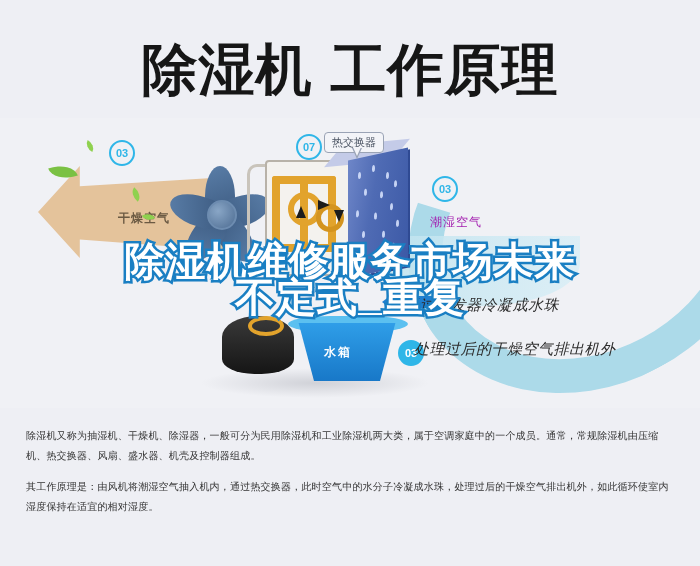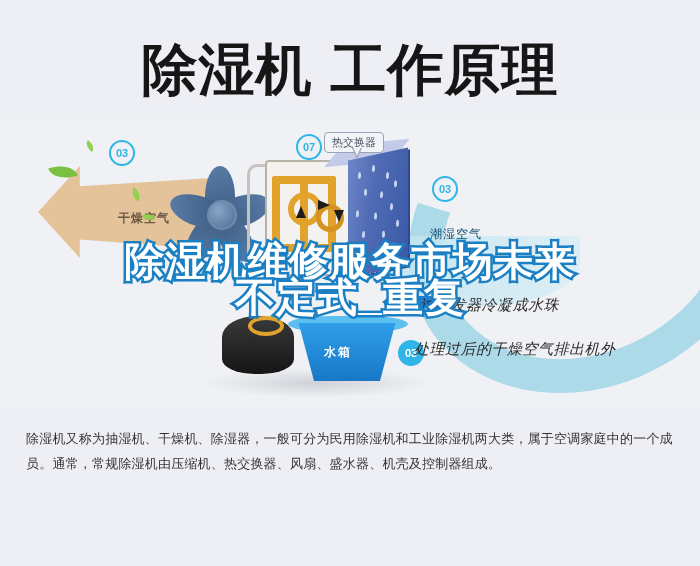--- a/index.html
+++ b/index.html
@@ -198,21 +198,21 @@
   }
   .bubble-tail:after{
     content:"";position:absolute;left:-4px;top:-12px;width:0;height:0;
     border-left:4px solid transparent;border-right:4px solid transparent;
     border-top:9px solid #f3f4f8;
   }
 
   .illus-label{
     position:absolute;font-size:12px;color:#3b4654;letter-spacing:1px;
   }
-  .label-wet{left:430px;top:108px;color:#0c4a6e;}
+  .label-wet{left:430px;top:96px;color:#a21caf;}
 
   
   .step-note{
     position:absolute;font-size:15px;color:#2b2b2b;white-space:nowrap;
     letter-spacing:.5px;
     font-style:italic;
   }
   .note2{left:404px;top:296px;}
   .note3{left:414px;top:340px;}
 
@@ -229,21 +229,21 @@
     letter-spacing:1px;
   }
   .overlay .ol2{margin-top:-2px;font-family:Liberation Mono, monospace;}
 
   
   .bottom{
     position:absolute;left:0;top:408px;width:700px;height:158px;
     background:#eeeff4;padding:18px 26px 0 26px;box-sizing:border-box;
   }
   .para{
-    font-size:13px;color:#333333;line-height:1.95;
+    font-size:10px;color:#333333;line-height:1.95;
     letter-spacing:.2px;margin:0 0 12px 0;
   }
 </style>
 </head>
 <body>
 
 <div class="page">
 
   <div class="title-wrap">
     <div class="title">
@@ -329,15 +329,16 @@
   <div class="step-note note2">经过蒸发器冷凝成水珠</div>
   <div class="step-note note3">处理过后的干燥空气排出机外</div>
 
   <div class="overlay">
     <div class="ol1">除湿机维修服务市场未来</div>
     <div class="ol2">不定式_重复</div>
   </div>
 
   <div class="bottom">
     <p class="para">除湿机又称为抽湿机、干燥机、除湿器，一般可分为民用除湿机和工业除湿机两大类，属于空调家庭中的一个成员。通常，常规除湿机由压缩机、热交换器、风扇、盛水器、机壳及控制器组成。</p>
+    <p class="para">其工作原理是：由风机将潮湿空气抽入机内，通过热交换器，此时空气中的水分子冷凝成水珠，处理过后的干燥空气排出机外，如此循环使室内湿度保持在适宜的相对湿度。</p>
   </div>
 
 </div>
 
 </body></html>

